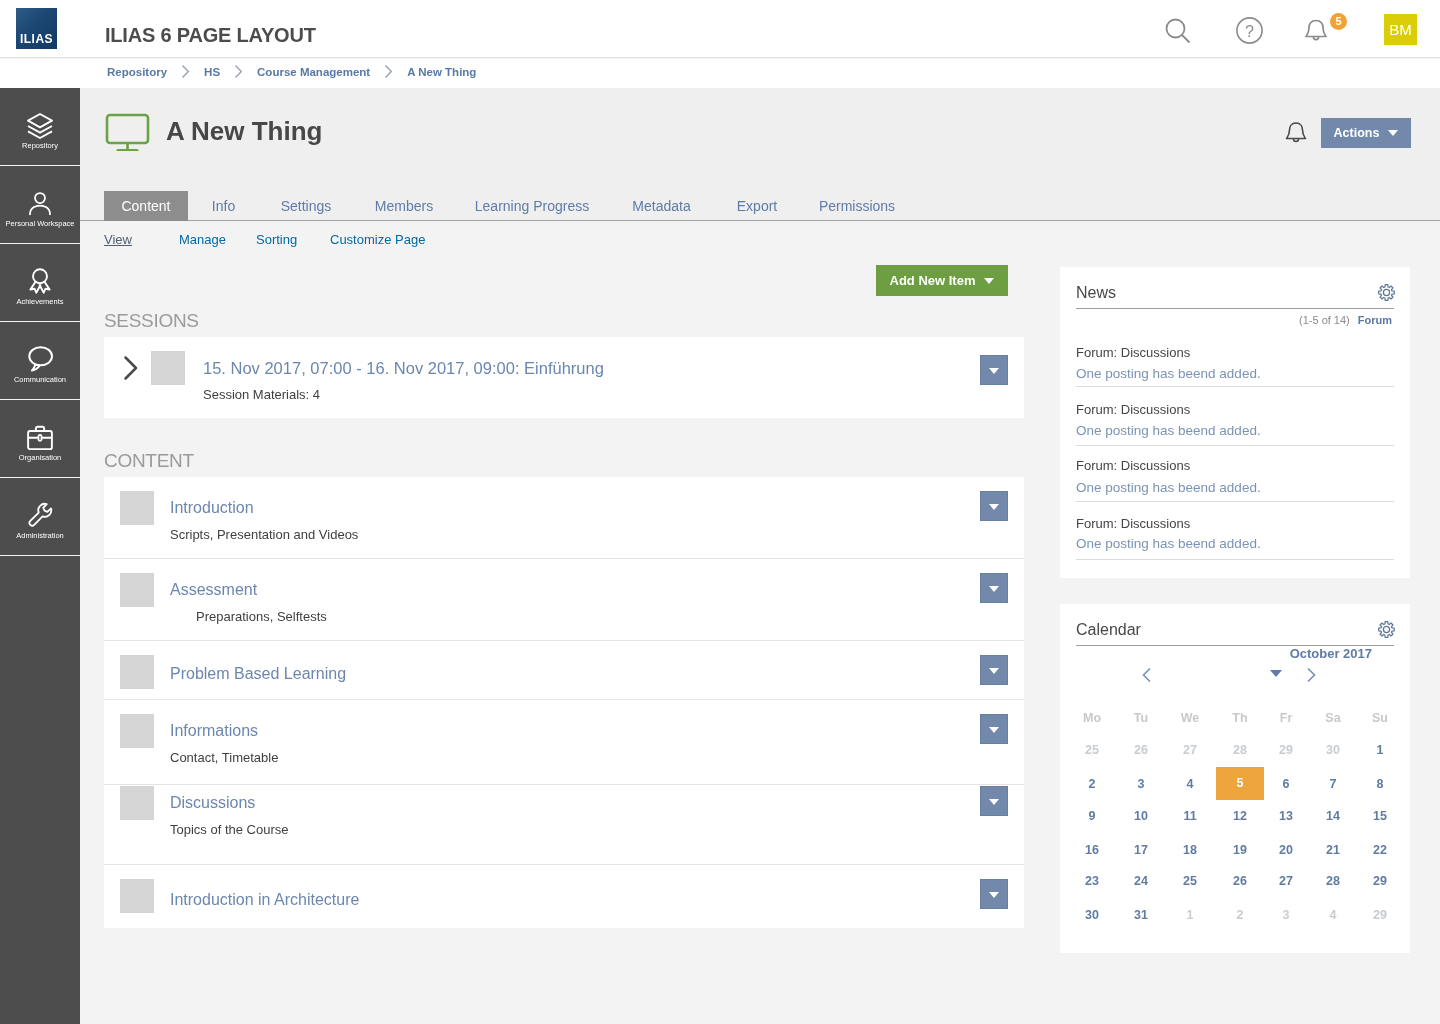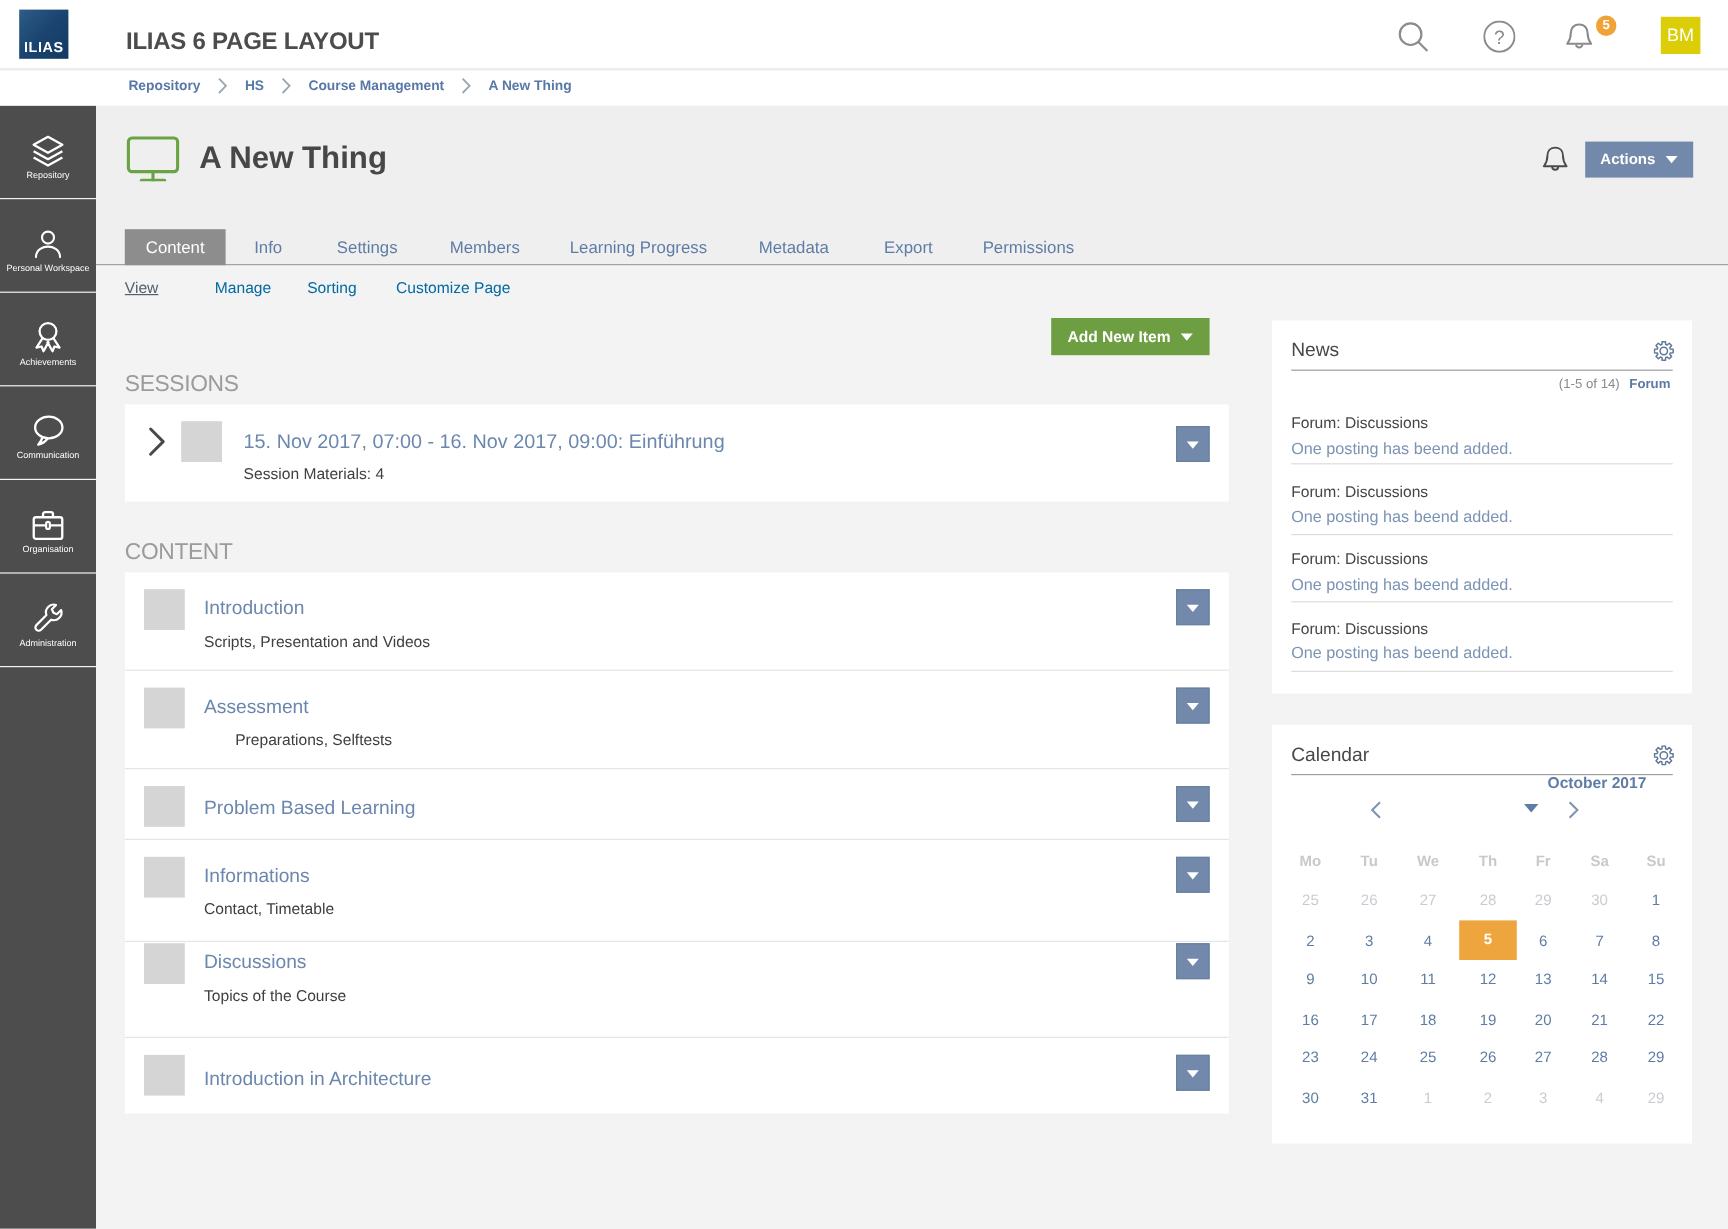--- a/index.html
+++ b/index.html
@@ -60,21 +60,21 @@
 #pager b { color:#5b79a4; margin-left:8px; }
 .nhead { position:absolute; left:16px; font-size:13px; color:#454545; }
 .nlink { position:absolute; left:16px; font-size:13.5px; color:#7b93b4; }
 .nsep { position:absolute; left:16px; right:16px; height:1px; background:#dcdcdc; }
 
 
 #cal { left:1060px; top:604px; width:350px; height:349px; }
 
 #calmonth { font-size:13px; font-weight:bold; color:#5f7ca6; }
 .cday { position:absolute; width:48px; text-align:center; font-size:12.5px; font-weight:bold; color:#c9c9c9; }
-.cd { position:absolute; width:48px; text-align:center; font-size:12.5px; font-weight:normal; color:#5f7ca3; }
+.cd { position:absolute; width:48px; text-align:center; font-size:12.5px; font-weight:bold; color:#5f7ca3; }
 .cd.off { color:#c8ccd1; }
 #seld { position:absolute; background:#efa53d; color:#fff; width:48px; height:33px; line-height:33px; text-align:center; font-size:12.5px; font-weight:bold; }
 </style>
 </head>
 <body>
 <div id="page">
 
   <div id="sidebar" class="abs">
       <div class="sbtn">
         <svg width="32" height="32" viewBox="0 0 24 24">

